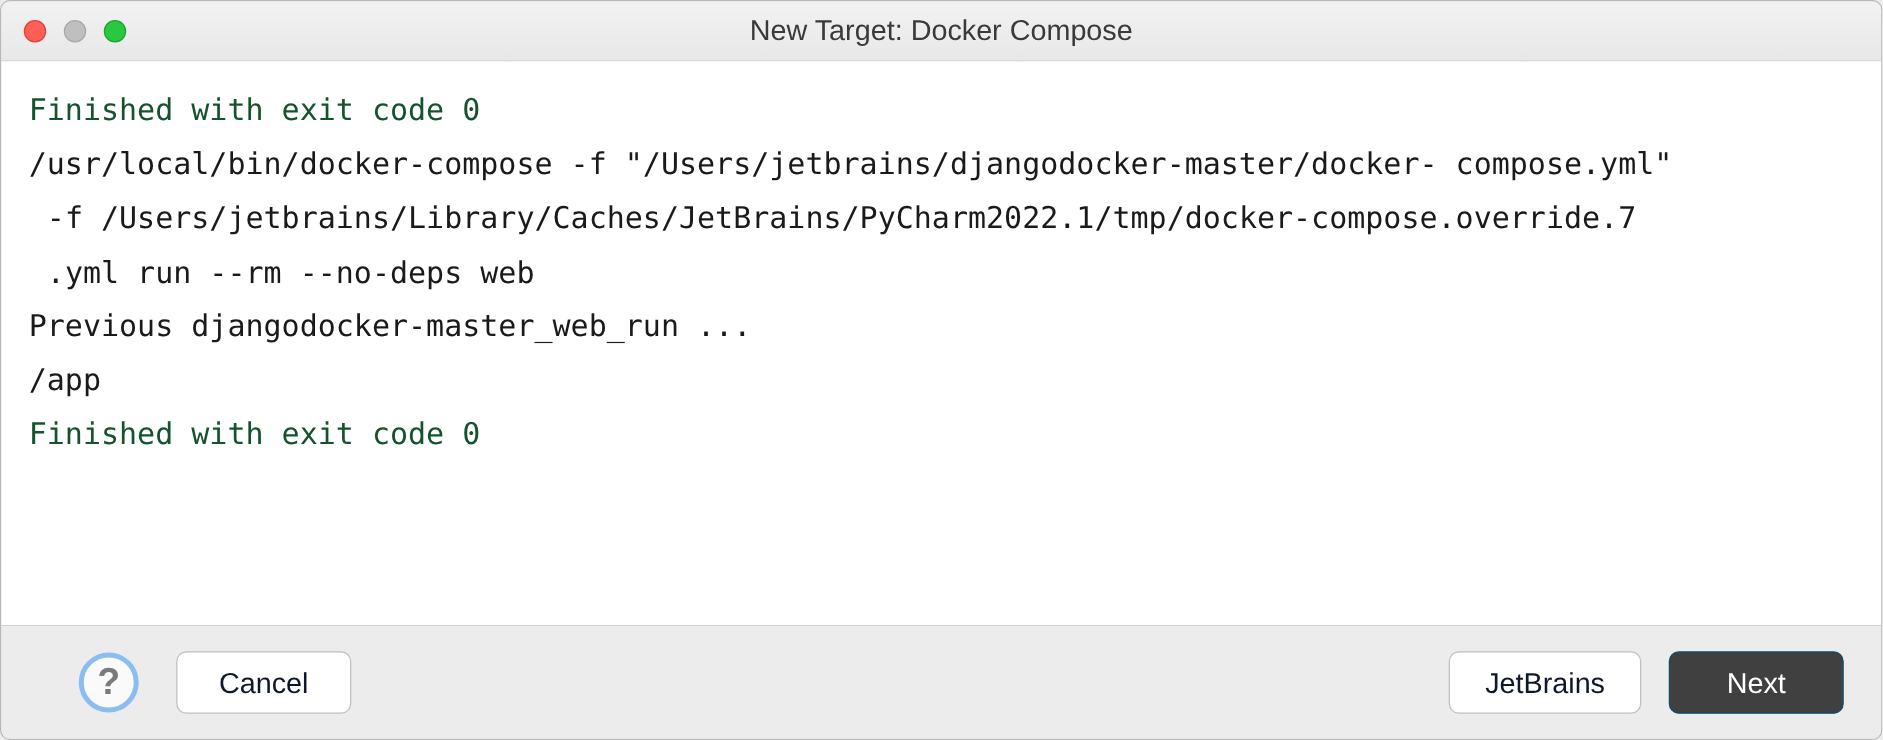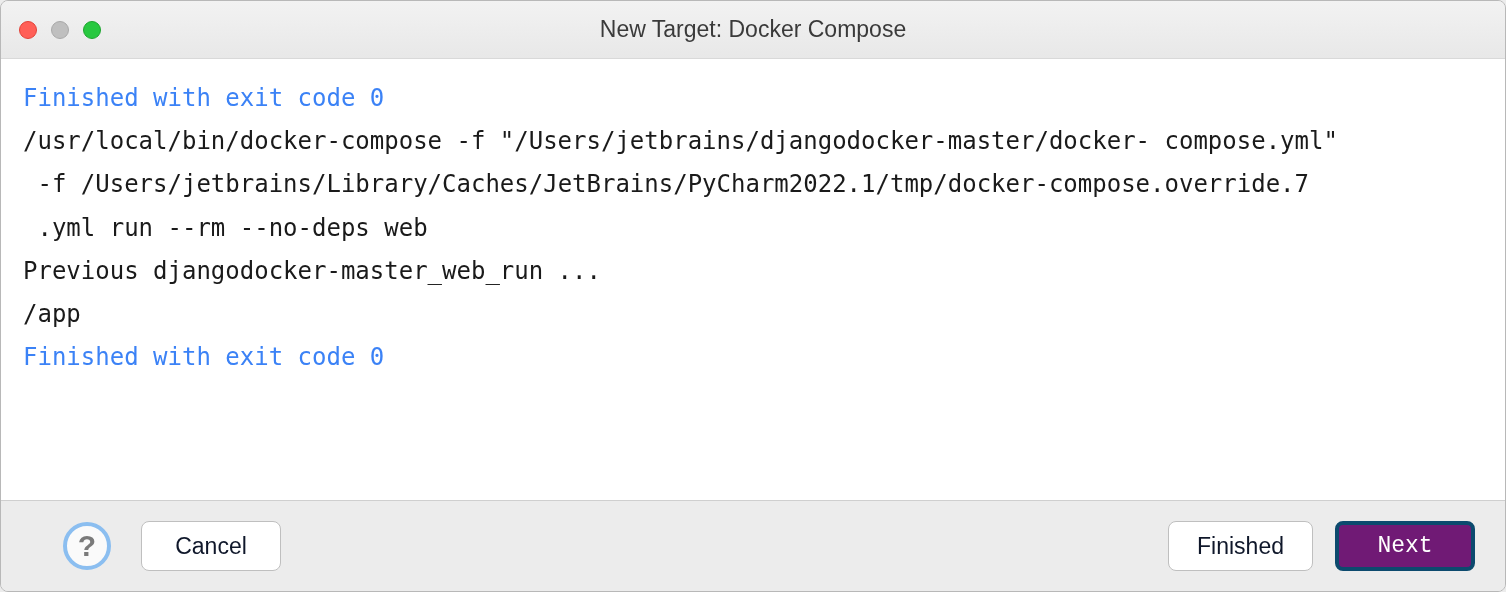--- a/index.html
+++ b/index.html
@@ -6,21 +6,21 @@
   html, body { width: 1506px; height: 592px; font-family: -apple-system, "Helvetica Neue", Arial, sans-serif; background: #ececec; }
   .window {
     width: 1506px; height: 592px;
     display: flex; flex-direction: column;
     border: 1px solid #b8b8b8;
     border-radius: 8px;
     overflow: hidden;
     background: #ececec;
   }
   .titlebar {
-    height: 58px;
+    height: 48px;
     display: flex;
     align-items: center;
     position: relative;
     border-bottom: 1px solid #d9d9d9;
     background: linear-gradient(#f2f2f2, #e8e8e8);
   }
   .traffic-lights {
     display: flex;
     gap: 14px;
     margin-left: 18px;
@@ -53,21 +53,21 @@
     background: #ffffff;
     padding: 18px 22px;
     font-family: "Menlo", "Monaco", "Consolas", monospace;
     font-size: 24px;
     line-height: 1.8;
     white-space: pre-wrap;
     color: #1a1a1a;
     overflow: hidden;
     border-bottom: 1px solid #cfcfcf;
   }
-  .console .highlight { color: #3b82f6; }
+  .console .highlight { color: #14532d; }
   .footer {
     height: 90px;
     display: flex;
     align-items: center;
     padding: 0 30px 0 62px;
     background: #ececec;
   }
   .help-circle {
     width: 48px; height: 48px;
     border-radius: 50%;
@@ -85,24 +85,23 @@
     padding: 0 28px;
     border-radius: 8px;
     border: 1px solid #bfbfbf;
     background: #ffffff;
     font-size: 23px;
     color: #0f172a;
     display: inline-flex; align-items: center; justify-content: center;
     cursor: pointer;
   }
   .btn.primary {
-    background: #701a75;
-    border: 4px solid #0c4a6e;
+    background: #404040;
+    border: 1px solid #0c4a6e;
     color: #ffffff;
-    font-family: Liberation Mono, monospace;
   }
   .spacer { flex: 1; }
   .footer .btn + .btn { margin-left: 22px; }
 </style>
 </head>
 <body>
 
 <div class="window">
 
   <div class="titlebar">
@@ -120,17 +119,17 @@
 <span> -f /Users/jetbrains/Library/Caches/JetBrains/PyCharm2022.1/tmp/docker-compose.override.7</span>
 <span> .yml run --rm --no-deps web</span>
 <span>Previous djangodocker-master_web_run ...</span>
 <span>/app</span>
 <span class="highlight">Finished with exit code 0</span></div>
 
   <div class="footer">
     <div class="help-circle">?</div>
     <button class="btn">Cancel</button>
     <div class="spacer"></div>
-    <button class="btn">Finished</button>
+    <button class="btn">JetBrains</button>
     <button class="btn primary">Next</button>
   </div>
 
 </div>
 
 </body></html>

